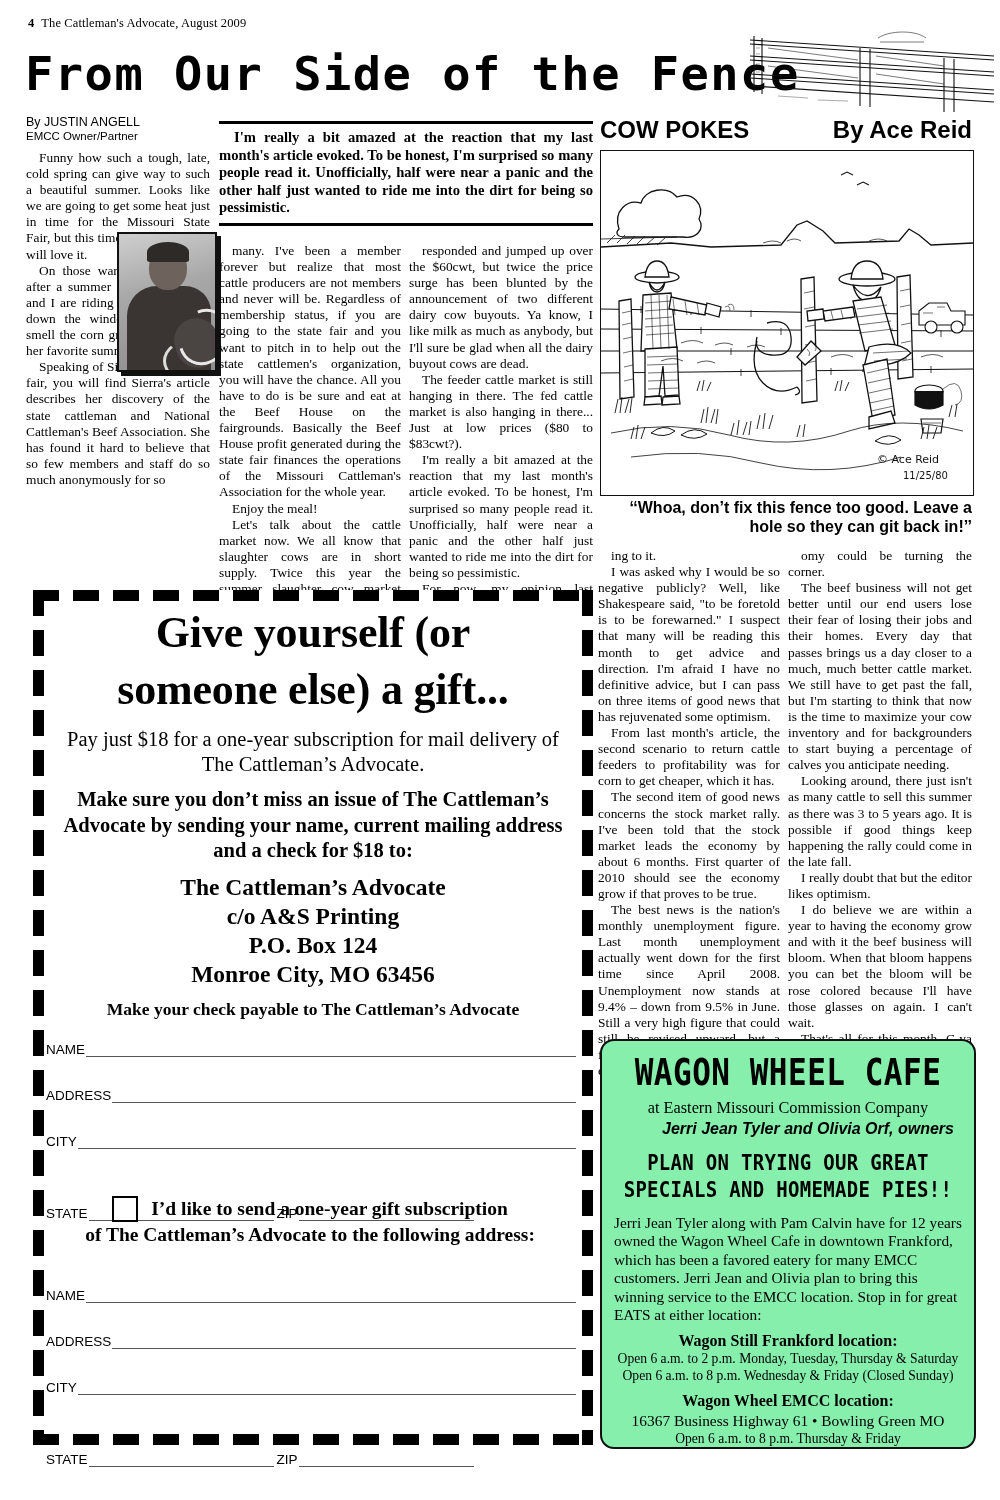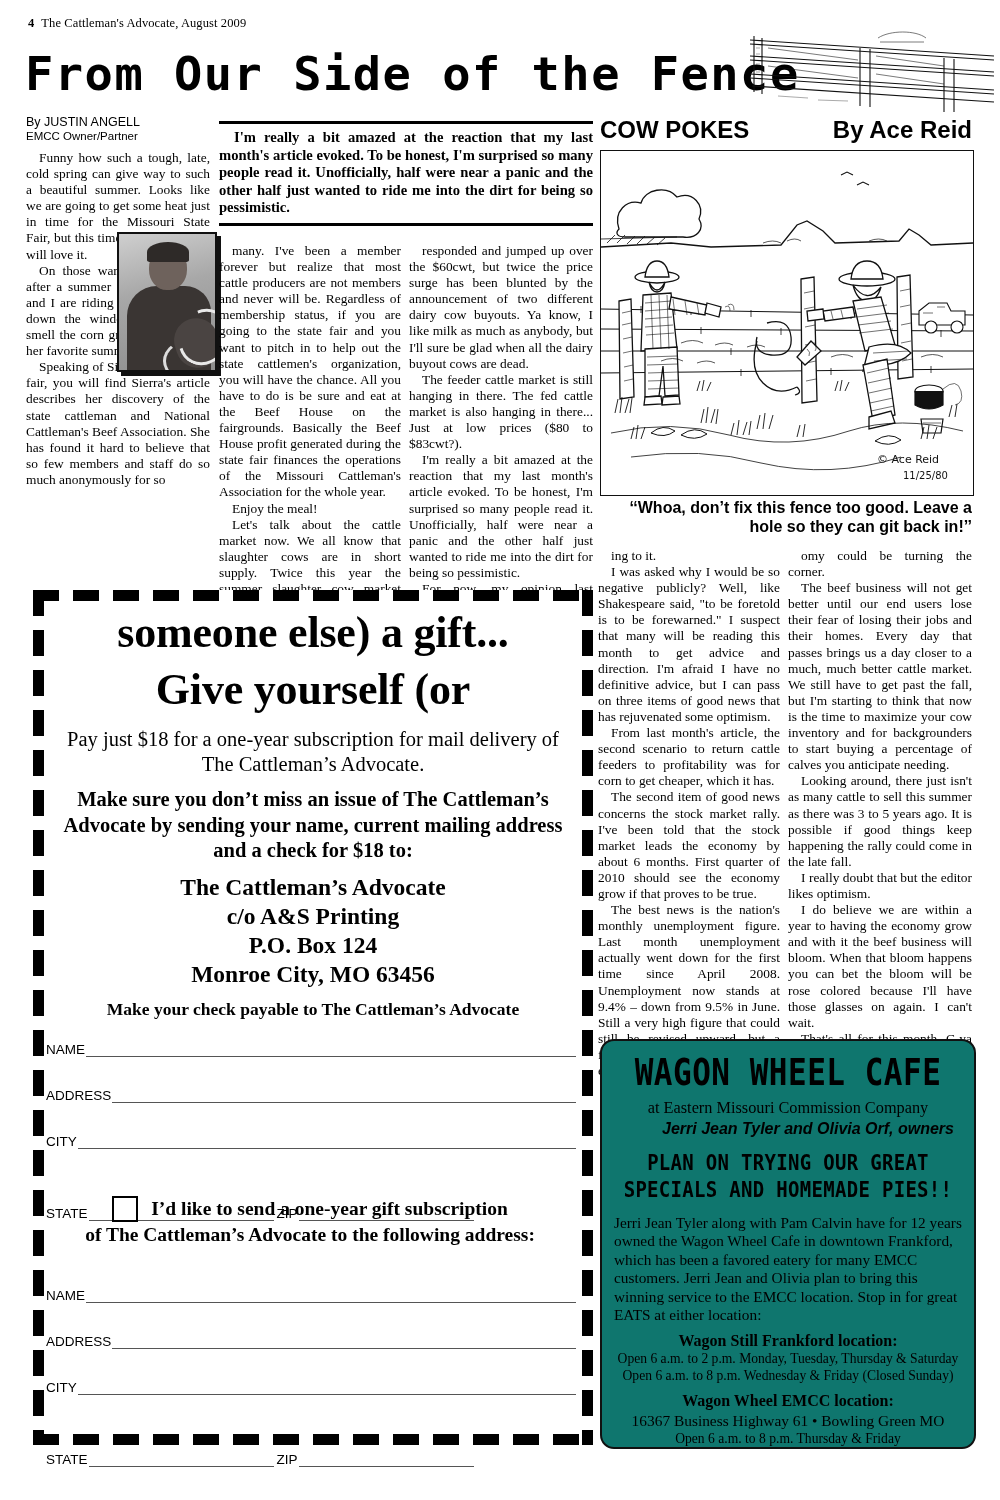--- a/index.html
+++ b/index.html
@@ -107,21 +107,21 @@
   .frow .lbl2{padding:0 1px 0 3px;margin-top:26px;}
 
   .giftline{position:absolute;left:46px;top:1196px;width:528px;
       font-size:19.5px;line-height:26px;font-weight:bold;text-align:center;}
   .giftline .r1{display:flex;align-items:center;justify-content:center;gap:13px;}
   .chk{width:22px;height:22px;border:2px solid #000;background:#fff;
        display:inline-block;flex:0 0 auto;}
 
   
   .ww{position:absolute;left:600px;top:1039px;width:372px;height:406px;
-      border:2.5px solid #111;border-radius:14px;background:#0f766e;
+      border:2.5px solid #111;border-radius:14px;background:#86efac;
       overflow:hidden;}
   .ww-title{margin-top:10px;text-align:center;font-family:"DejaVu Sans Mono",monospace;
       font-weight:bold;font-size:31px;letter-spacing:.5px;
       transform:scaleY(1.18);transform-origin:center top;}
   .ww-at{margin-top:11px;text-align:center;font-size:16.3px;}
   .ww-own{text-align:center;font-size:16px;font-weight:bold;font-style:italic;
       font-family:"Liberation Sans",sans-serif;margin-top:2px;padding-left:40px;}
   .ww-plan{margin-top:12px;text-align:center;font-family:"DejaVu Sans Mono",monospace;
       font-weight:bold;font-size:19px;line-height:25px;letter-spacing:.3px;
       transform:scaleY(1.1);}
@@ -383,22 +383,22 @@
   <div class="cp-cap">‘‘Whoa, don’t fix this fence too good. Leave a hole so they can git back in!’’</div>
 
   <div class="coupon">
     <div class="dash top"></div>
     <div class="dash bot"></div>
     <div class="dash lft"></div>
     <div class="dash rgt"></div>
   </div>
 
   <div class="cp-inner" style="left:49px;top:604px;">
+    <div class="cp-h1">Give yourself (or</div>
     <div class="cp-h1">someone else) a gift...</div>
-    <div class="cp-h1">Give yourself (or</div>
     <div class="cp-sub">Pay just $18 for a one-year subscription for mail delivery of The Cattleman’s Advocate.</div>
     <div class="cp-bold">Make sure you don’t miss an issue of The Cattleman’s Advocate by sending your name, current mailing address and a check for $18 to:</div>
     <div class="cp-addr">The Cattleman’s Advocate</div>
     <div class="cp-addr" style="margin-top:0">c/o A&amp;S Printing</div>
     <div class="cp-addr" style="margin-top:0">P.O. Box 124</div>
     <div class="cp-addr" style="margin-top:0">Monroe City, MO 63456</div>
     <div class="cp-pay">Make your check payable to The Cattleman’s Advocate</div>
   </div>
 
   <div class="fields">

